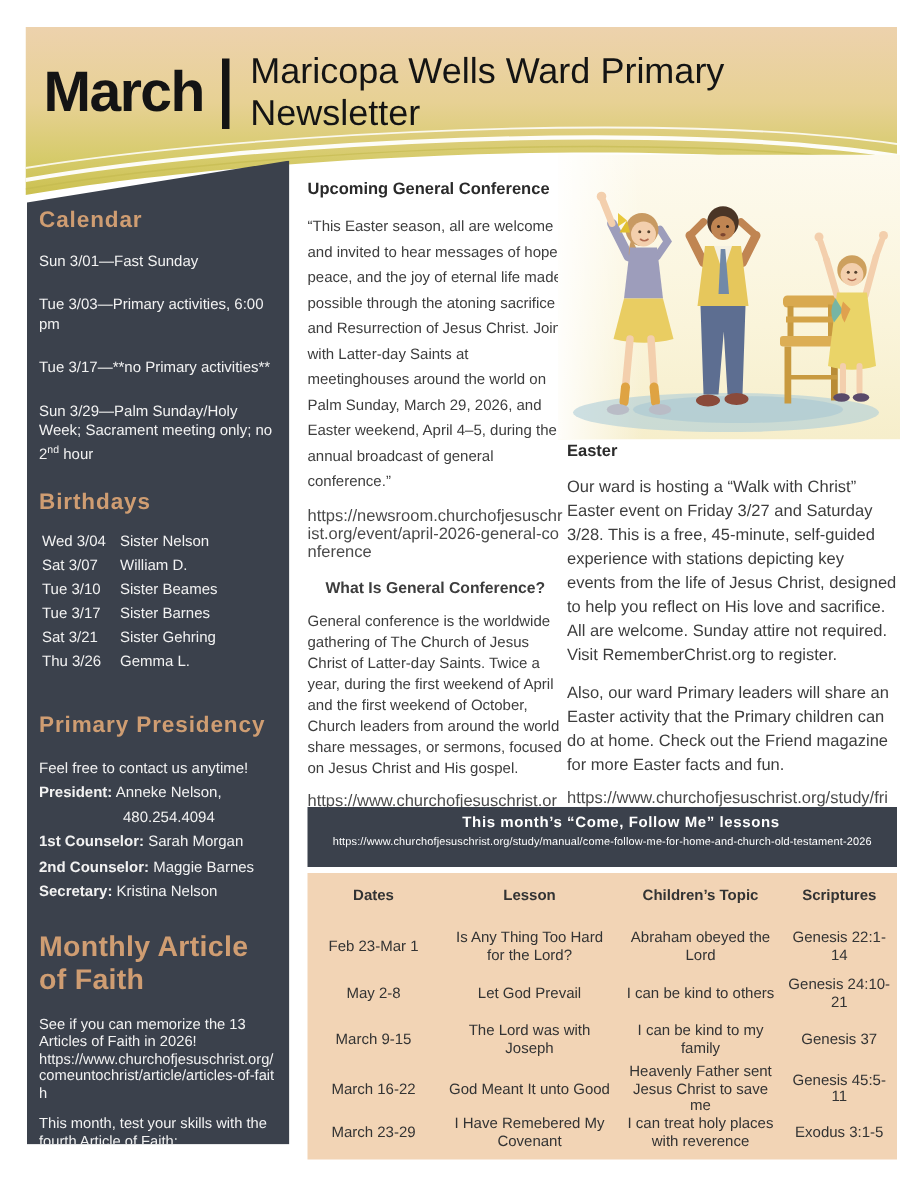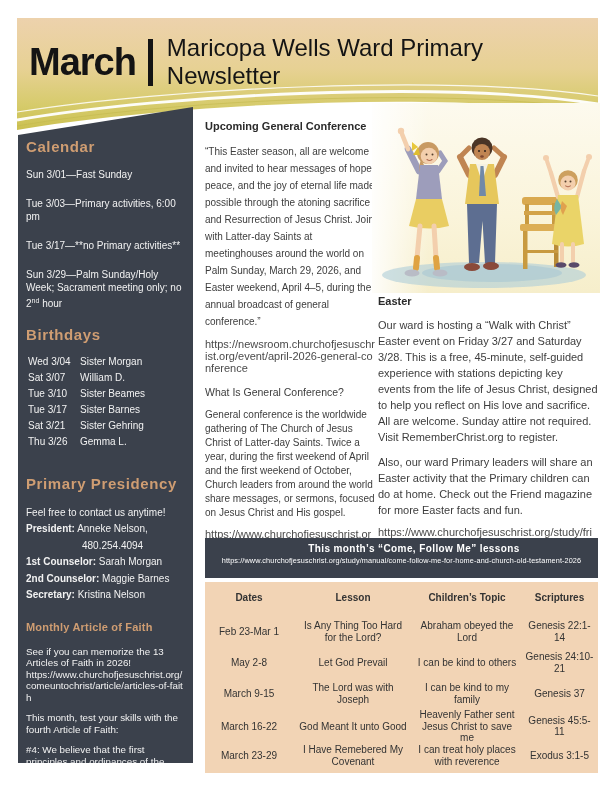--- a/index.html
+++ b/index.html
@@ -12,41 +12,41 @@
   .header-title-row{position:absolute;left:12px;top:16px;display:flex;align-items:center;}
   .month{font-size:38px;font-weight:bold;color:#141414;letter-spacing:-1px;}
   .divider-bar{display:inline-block;width:5px;height:47px;background:#141414;margin:0 14px 0 12px;}
   .title{font-size:24px;color:#141414;}
 
   
   .sidebar{position:absolute;left:18px;top:107px;width:175px;height:656px;background:#3b414c;
            clip-path:polygon(0 28px,100% 0,100% 100%,0 100%);color:#f2f2f2;}
   .sidebar-inner{padding:31px 10px 0 8px;}
   .s-head{margin:0 0 13px 0;font-size:15px;font-weight:bold;letter-spacing:.6px;color:#cf9d72;}
-  .s-head-sm{font-size:11px;letter-spacing:.2px;}
+  .s-head-sm{font-size:19px;letter-spacing:.2px;}
   .mt-cal{margin-top:10px;}
   .mt-pres{margin-top:26px;}
   .mt-aof{margin-top:17px;}
   .cal-item{margin:0 0 16px 0;font-size:10px;line-height:13px;}
   .cal-item sup{font-size:7px;}
   .bday-grid{display:grid;grid-template-columns:52px auto;row-gap:3.5px;font-size:10px;line-height:12.5px;
              padding-left:2px;margin-bottom:0;}
   .pres{margin:0;font-size:10px;line-height:16.5px;}
   .pres b{font-weight:bold;}
   .phone{padding-left:56px;}
   .aof{margin:0;font-size:9.8px;line-height:11.5px;}
   .aof.gap{margin-top:9px;}
   .url-break{word-break:break-all;}
 
   
   .col-left{position:absolute;left:205px;top:120px;width:170px;}
   .col-left h3,.col-right h3{margin:0;font-size:11px;font-weight:bold;color:#2a2a2a;}
   .quote{margin:11px 0 0 0;font-size:10px;line-height:17px;}
   .url{margin:8px 0 0 0;font-size:11px;line-height:12px;color:#4a4a4a;word-break:break-all;}
-  .q{margin:11px 0 0 0;font-size:10.5px;line-height:14px;}
+  .q{margin:11px 0 0 12px;font-size:10.5px;line-height:14px;font-weight:bold;}
   .body2{margin:9px 0 0 0;font-size:10px;line-height:14px;}
   .illustration{position:absolute;left:372px;top:103px;width:228px;height:190px;margin:0;}
   .illustration svg{width:100%;height:100%;}
   .col-right{position:absolute;left:378px;top:295px;width:220px;}
   .body3{margin:10px 0 0 0;font-size:11px;line-height:16px;}
   .body3.gap{margin-top:9px;}
 
   
   .banner{position:absolute;left:205px;top:538px;width:393px;height:40px;background:#3b414c;color:#ffffff;
           text-align:center;}
@@ -90,21 +90,21 @@
     <div class="sidebar-inner">
       <h2 class="s-head">Calendar</h2>
       <p class="cal-item">Sun 3/01—Fast Sunday</p>
       <p class="cal-item">Tue 3/03—Primary activities, 6:00 pm</p>
       <p class="cal-item">Tue 3/17—**no Primary activities**</p>
       <p class="cal-item"><span>Sun 3/29—Palm Sunday/Holy Week; Sacrament meeting only; no 2</span><sup>nd</sup><span> hour</span></p>
 
       <h2 class="s-head mt-cal">Birthdays</h2>
       <div class="bday-grid">
         <span>Wed 3/04</span>
-          <span>Sister Morgan</span>
+          <span>Sister Nelson</span>
         <span>Sat 3/07</span>
           <span>William D.</span>
         <span>Tue 3/10</span>
           <span>Sister Beames</span>
         <span>Tue 3/17</span>
           <span>Sister Barnes</span>
         <span>Sat 3/21</span>
           <span>Sister Gehring</span>
         <span>Thu 3/26</span>
           <span>Gemma L.</span>

